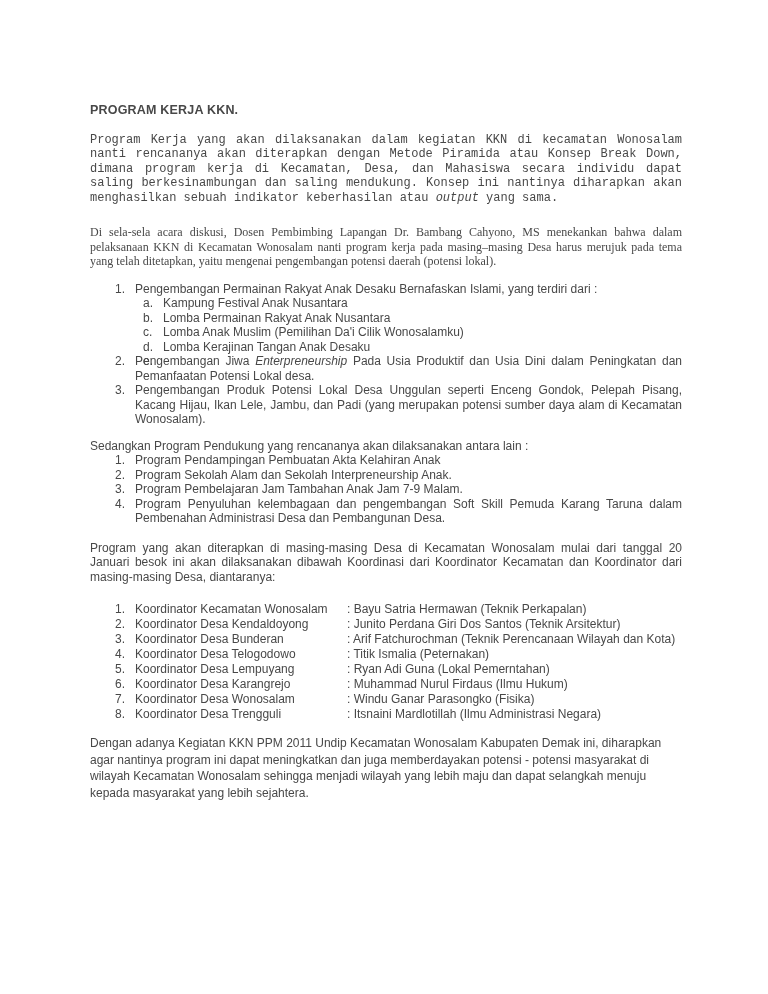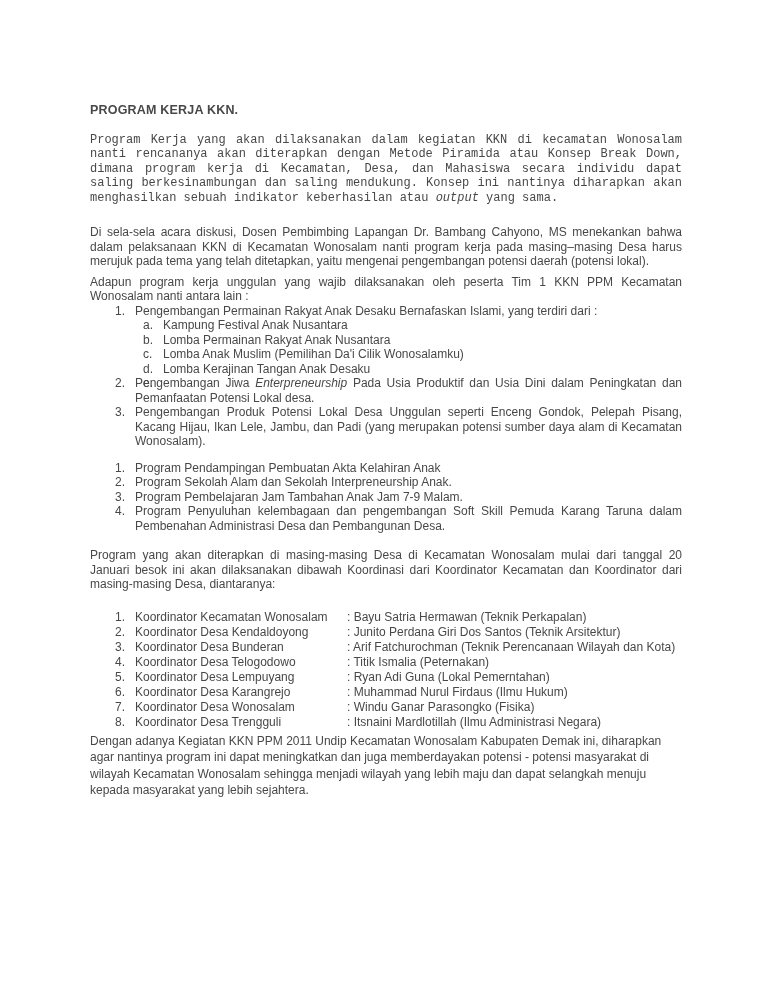--- a/index.html
+++ b/index.html
@@ -25,21 +25,21 @@
   }
   .title {
     font-size: 12.5px;
     font-weight: bold;
     margin: 0 0 15px 0;
     letter-spacing: 0.2px;
   }
   p { margin: 0 0 15px 0; }
   .j { text-align: justify; }
   .mb20 { margin-bottom: 20px; font-family: Liberation Mono, monospace; }
-  .mb13 { margin-bottom: 6px; }
+  .mb13 { margin-bottom: 13px; font-family: Liberation Serif, serif; }
   .mb0  { margin-bottom: 0; }
   .mb2  { margin-bottom: 18px; }
   em { font-style: italic; }
 
   ol.nlist {
     list-style: none;
     margin: 0 0 12px 0;
     padding: 0;
   }
   ol.nlist > li {
@@ -81,36 +81,35 @@
     left: 25px;
     top: 0;
   }
   .role {
     display: inline-block;
     width: 212px;
     vertical-align: top;
   }
   .closing {
     line-height: 16.5px;
-    margin: 3px 0 0 0;
+    margin: 13px 0 0 0;
     text-align: left;
   }
 </style>
 </head>
 <body>
 
 <div class="page">
 
   <h1 class="title">PROGRAM KERJA KKN.</h1>
 
   <p class="j mb20"><span>Program Kerja yang akan dilaksanakan dalam kegiatan KKN di kecamatan Wonosalam nanti rencananya akan diterapkan dengan Metode Piramida atau Konsep Break Down, dimana program kerja di Kecamatan, Desa, dan Mahasiswa secara individu dapat saling berkesinambungan dan saling mendukung. Konsep ini nantinya diharapkan akan menghasilkan sebuah indikator keberhasilan atau </span><em>output</em><span> yang sama.</span></p>
 
   <p class="j mb13">Di sela-sela acara diskusi, Dosen Pembimbing Lapangan Dr. Bambang Cahyono, MS menekankan bahwa dalam pelaksanaan KKN di Kecamatan Wonosalam nanti program kerja pada masing–masing Desa harus merujuk pada tema yang telah ditetapkan, yaitu mengenai pengembangan potensi daerah (potensi lokal).</p>
 
-  <p class="j mb0">Adapun program kerja unggulan yang wajib dilaksanakan oleh peserta Tim 1 KKN PPM Kecamatan Wonosalam nanti antara lain :</p>
 
   <ol class="nlist">
     <li class="j">
       <span class="num">1.</span>
       <span>Pengembangan Permainan Rakyat Anak Desaku Bernafaskan Islami, yang terdiri dari :</span>
       <ol class="alist">
         <li>
           <span class="num">a.</span>
           <span>Kampung Festival Anak Nusantara</span>
         </li>
@@ -134,20 +133,21 @@
     <li class="j">
       <span class="num">2.</span>
       <span>Pengembangan Jiwa </span><em>Enterpreneurship</em><span> Pada Usia Produktif dan Usia Dini dalam Peningkatan dan Pemanfaatan Potensi Lokal desa.</span>
     </li>
     <li class="j">
       <span class="num">3.</span>
       <span>Pengembangan Produk Potensi Lokal Desa Unggulan seperti Enceng Gondok, Pelepah Pisang, Kacang Hijau, Ikan Lele, Jambu, dan Padi (yang merupakan potensi sumber daya alam di Kecamatan Wonosalam).</span>
     </li>
   </ol>
 
+  <p class="j mb0">Sedangkan Program Pendukung yang rencananya akan dilaksanakan antara lain :</p>
 
   <ol class="nlist support">
     <li class="j">
       <span class="num">1.</span>
       <span>Program Pendampingan Pembuatan Akta Kelahiran Anak</span>
     </li>
     <li class="j">
       <span class="num">2.</span>
       <span>Program Sekolah Alam dan Sekolah Interpreneurship Anak.</span>
     </li>

